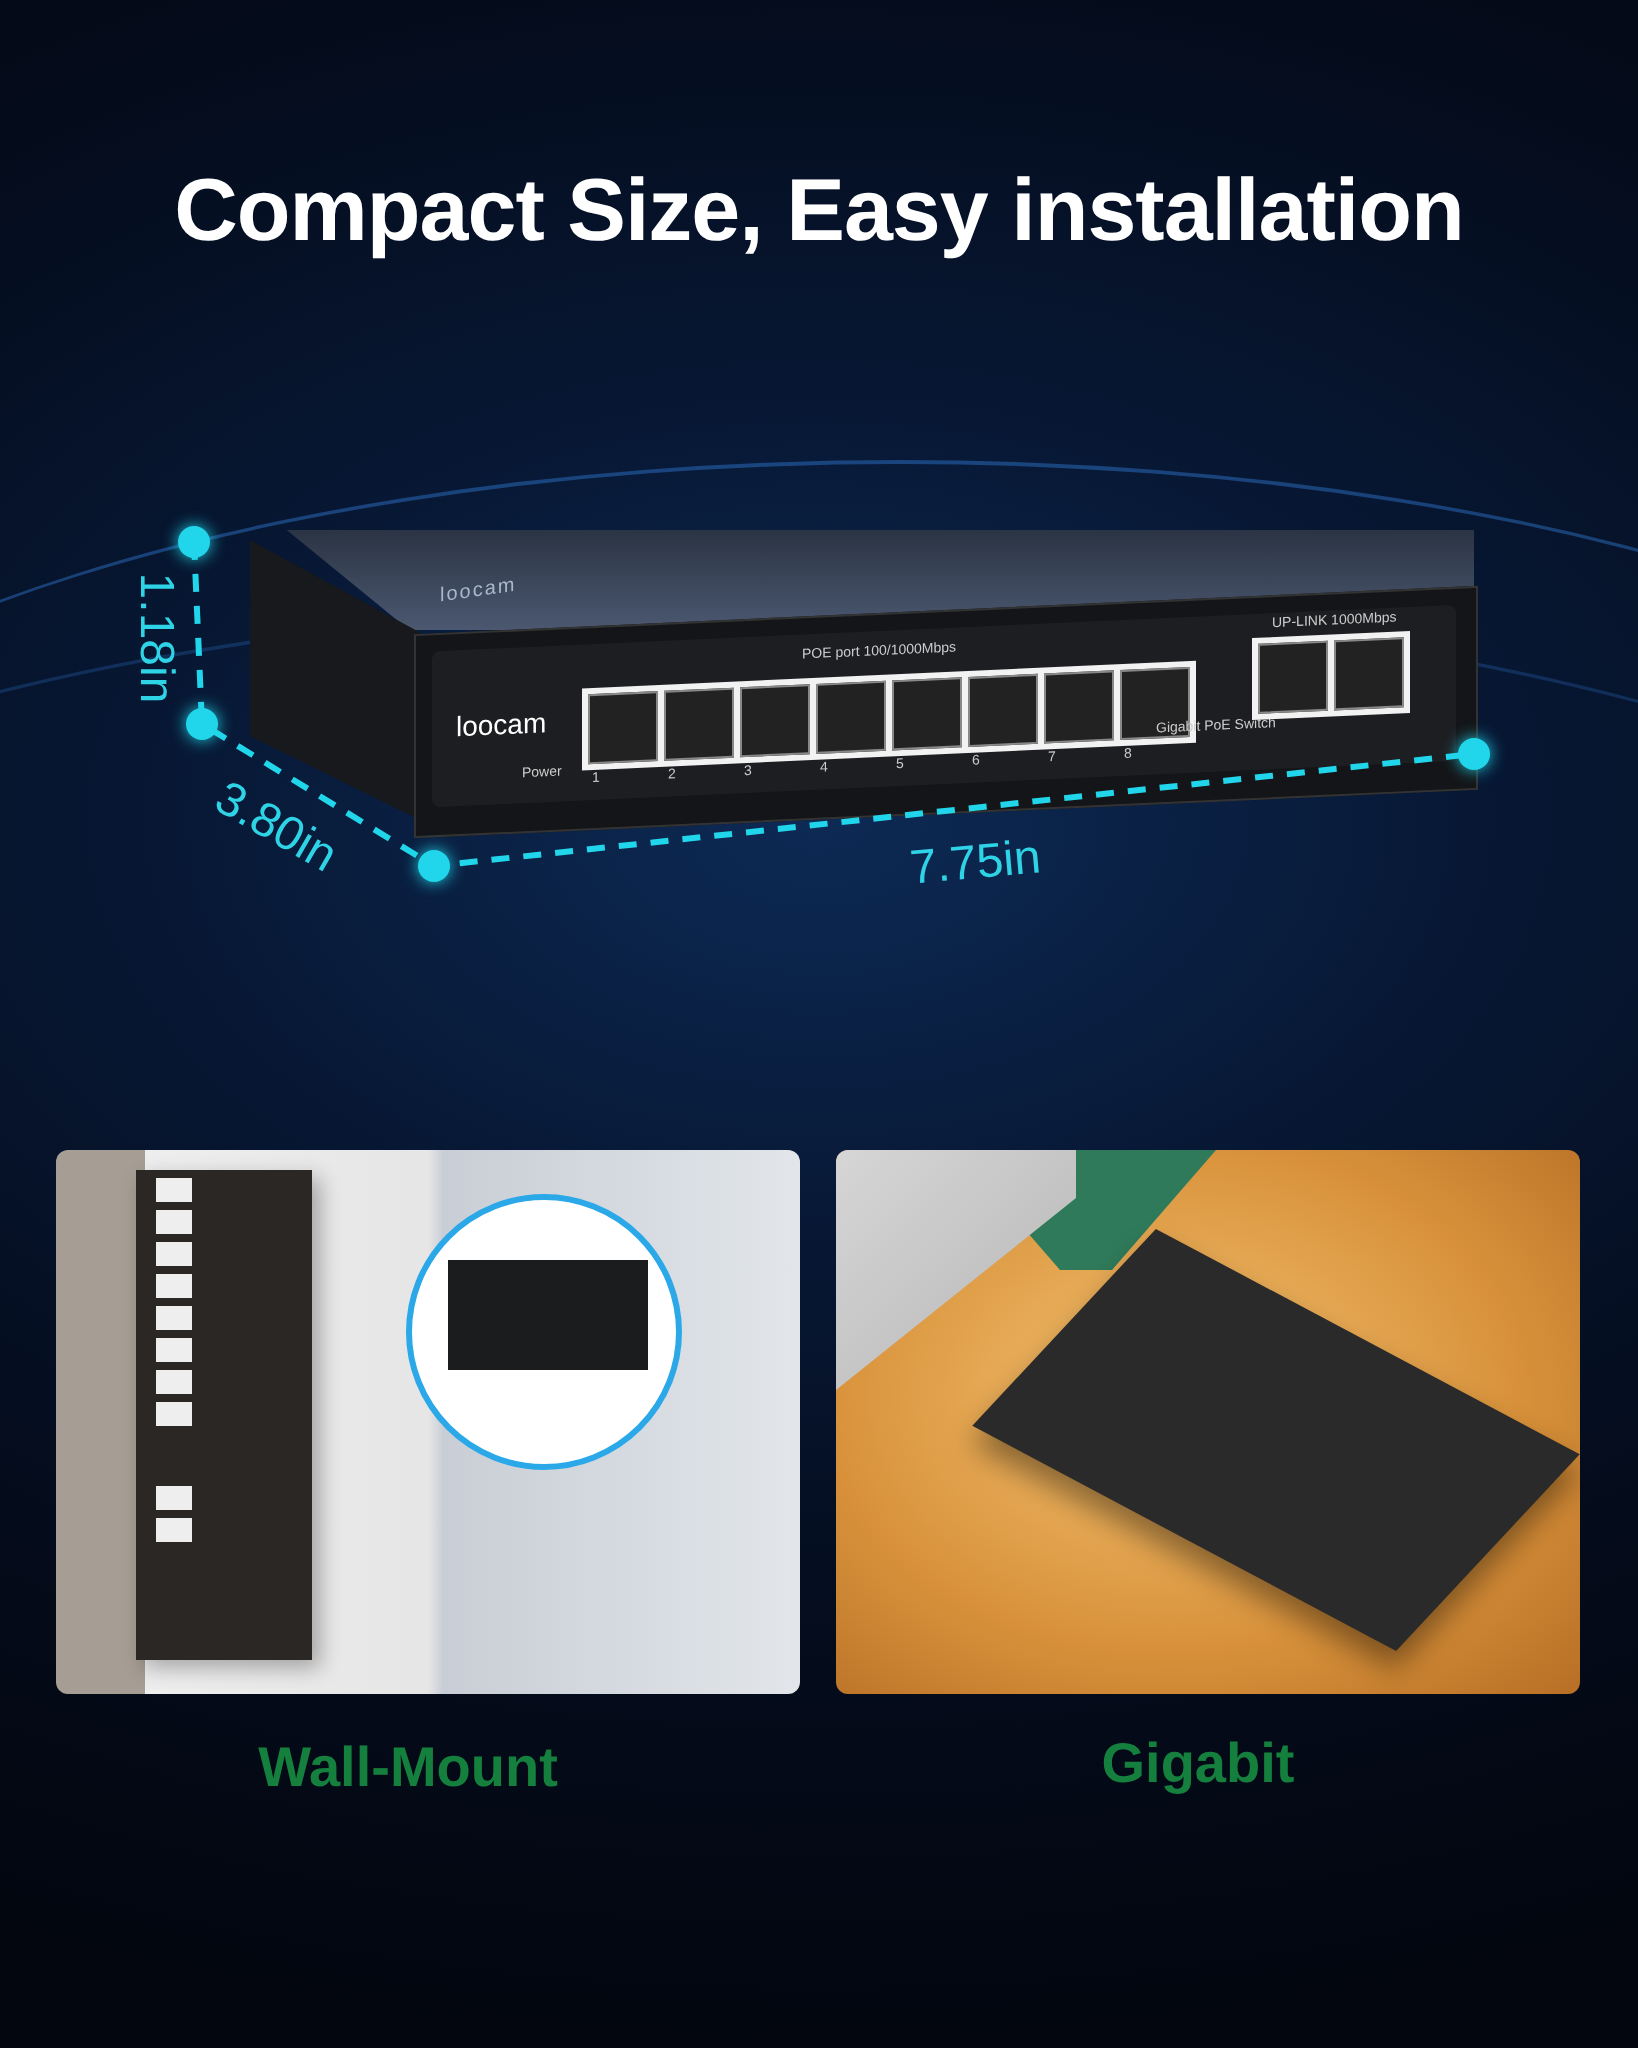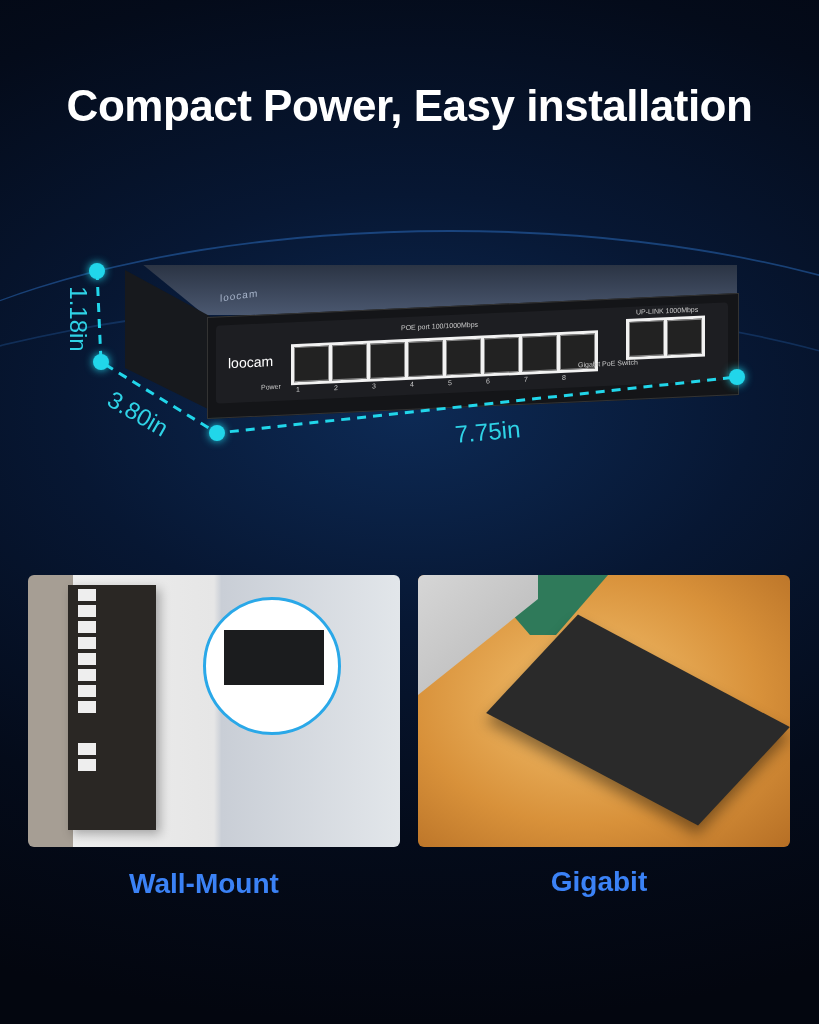--- a/index.html
+++ b/index.html
@@ -21,36 +21,36 @@
   .brand-top{position:absolute;left:95px;top:25px;color:#a9b6cc;font-size:10px;transform:skewY(-8deg);letter-spacing:1px;}
   .power{position:absolute;left:45px;top:60px;color:#ccc;font-size:7px;}
   .ports{position:absolute;left:75px;top:22px;display:flex;background:#f2f2f2;padding:3px;gap:3px;}
   .port{width:33px;height:33px;background:#222;border:1px solid #888;}
   .uplink{position:absolute;left:410px;top:12px;display:flex;background:#f2f2f2;padding:3px;gap:3px;}
   .small{position:absolute;color:#ccc;font-size:7px;white-space:nowrap;}
   
   .card{position:absolute;top:575px;width:372px;height:272px;border-radius:6px;overflow:hidden;}
   .card-wall{left:28px;background:linear-gradient(90deg,#a69e94 0%,#a69e94 12%,#eeeeee 12%,#e6e6e6 50%,#c9ced6 52%,#e2e6ea 100%);}
   .card-desk{left:418px;background:radial-gradient(ellipse at 45% 45%,#f4c270,#d8913a 60%,#b66f25 100%);}
-  .card-label{position:absolute;top:868px;width:372px;text-align:center;color:#3b82f6;font-weight:bold;font-size:28px;}
+  .card-label{position:absolute;top:868px;width:372px;text-align:center;color:#15803d;font-weight:bold;font-size:28px;}
   .wall-switch{position:absolute;left:40px;top:10px;width:88px;height:245px;background:#2a2724;box-shadow:4px 4px 10px rgba(0,0,0,.3);}
   .vport{width:18px;height:12px;background:#eee;margin:4px 0 0 10px;}
   .bubble{position:absolute;left:175px;top:22px;width:132px;height:132px;border-radius:50%;background:#fff;border:3px solid #2aa8e8;}
   .bubble-plate{position:absolute;left:18px;top:30px;width:100px;height:55px;background:#1b1c1e;}
   .desk-switch{position:absolute;left:100px;top:80px;width:240px;height:130px;background:#2a2a2a;transform:rotate(28deg) skewX(-15deg);box-shadow:6px 8px 14px rgba(0,0,0,.4);}
   .laptop{position:absolute;left:0;top:0;width:120px;height:120px;background:linear-gradient(135deg,#d6d6d6,#b5b5b5);clip-path:polygon(0 0,100% 0,100% 20%,0 100%);}
   .book{position:absolute;left:60px;top:0;width:130px;height:60px;background:#2f7a5a;clip-path:polygon(0 0,100% 0,60% 100%,40% 100%);}
 </style>
 </head>
 <body>
 
 <div class="swoosh" style="left:-200px;top:230px;width:1300px;height:500px;"></div>
 <div class="swoosh" style="left:-300px;top:300px;width:1400px;height:500px;border-top-color:rgba(60,150,255,0.2);"></div>
 
-<h1 class="title">Compact Power, Easy installation</h1>
+<h1 class="title">Compact Size, Easy installation</h1>
 
 <div class="switch">
   <div class="sw-top"></div>
   <div class="brand-top">loocam</div>
   <div class="sw-side"></div>
   <div class="sw-front">
     <div class="panel">
       <span class="brand">loocam</span>
       <span class="power">Power</span>
       <span class="small" style="left:185px;top:7px;">POE port 100/1000Mbps</span>

